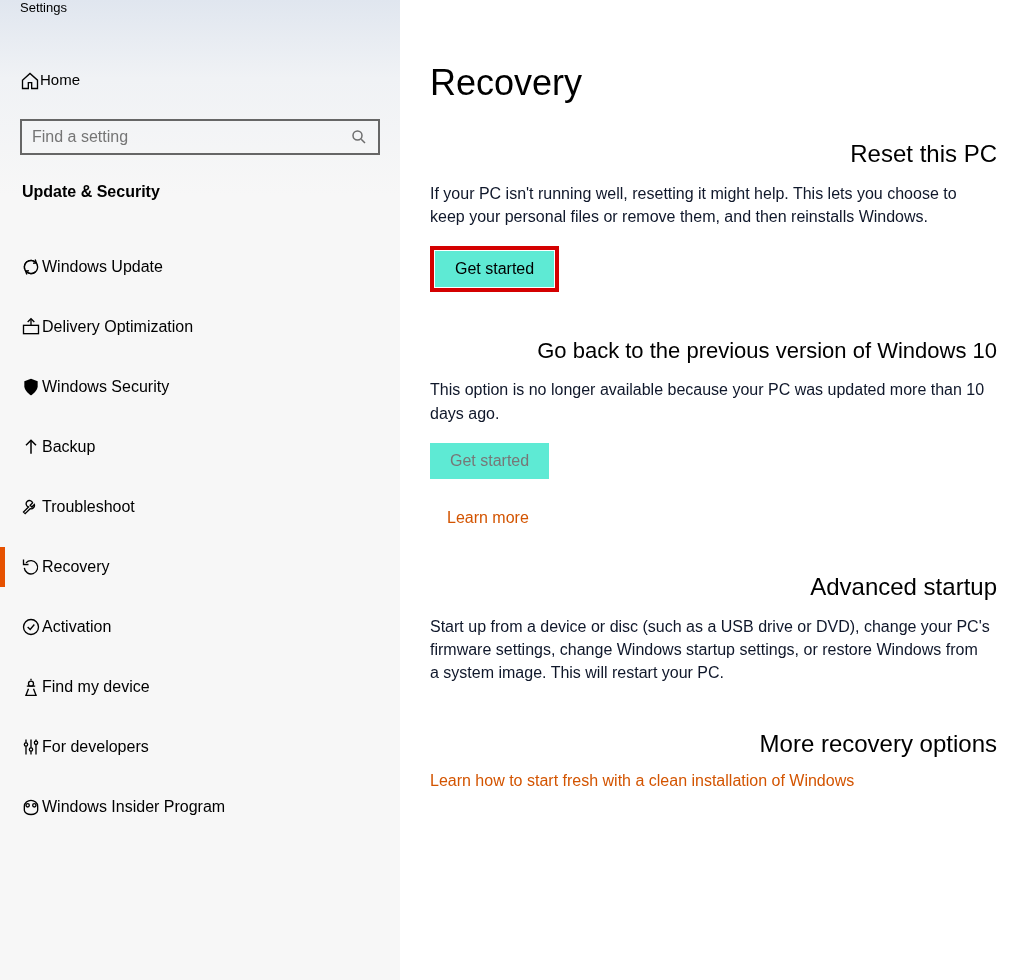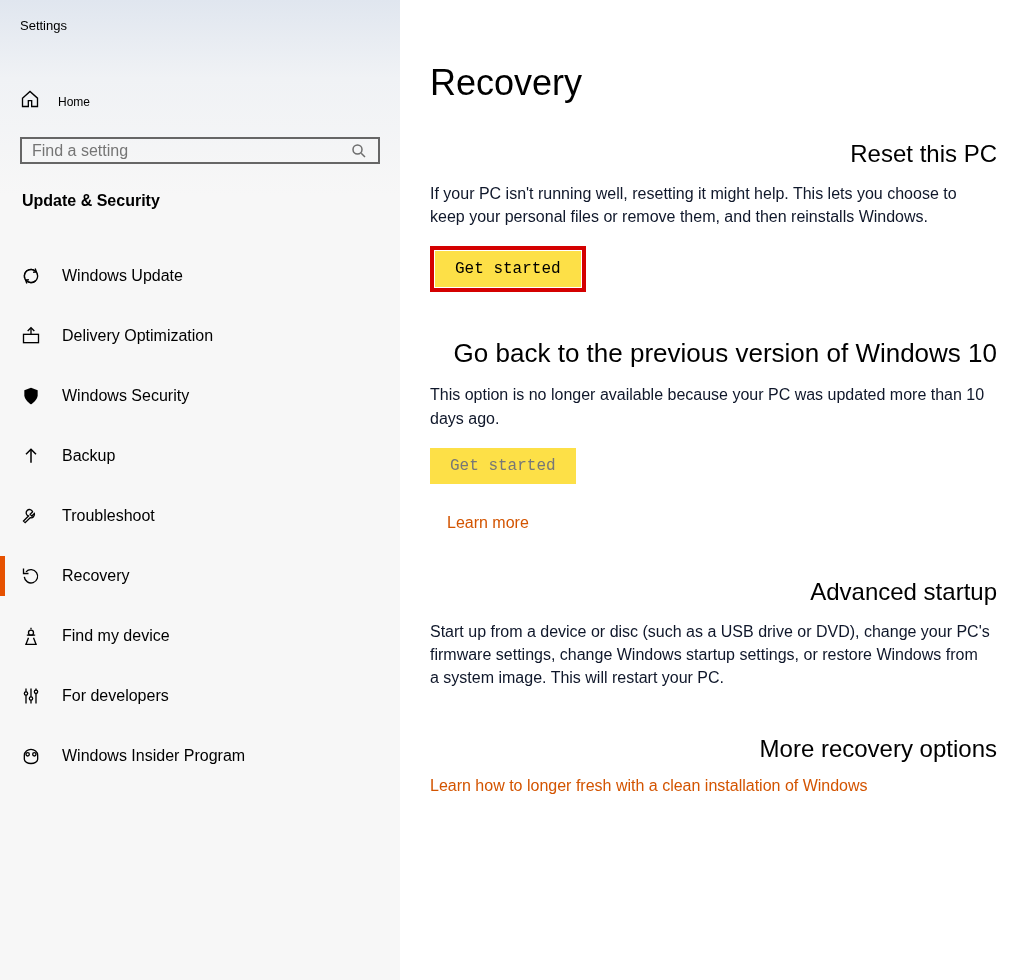--- a/index.html
+++ b/index.html
@@ -10,43 +10,42 @@
       background: #fff;
       width: 1027px;
       height: 980px;
       overflow: hidden;
       display: flex;
     }
     .sidebar {
       width: 400px;
       height: 100%;
       background: linear-gradient(to bottom, #e0e6ef 0%, #f0f2f5 8%, #f7f7f7 20%, #f7f7f7 100%);
-      padding-top: 18px;
+      padding-top: 0;
       display: flex;
       flex-direction: column;
     }
     .app-title {
       font-size: 13px;
       color: #000;
       padding-left: 20px;
       margin-bottom: 48px;
     }
     .home-row {
       display: flex;
-      align-items: flex-end;
-      gap: 18px;
+      align-items: flex-start;
       padding: 8px 20px;
       margin-bottom: 20px;
       cursor: default;
-      font-size: 12px;
+      font-size: 15px;
     }
     .home-row .icon { width: 20px; height: 20px; display: flex; align-items: center; justify-content: center; }
     .search-box {
       margin: 0 20px 28px 20px;
-      height: 27px;
+      height: 36px;
       border: 2px solid #666;
       display: flex;
       align-items: center;
       padding: 0 10px;
       background: transparent;
     }
     .search-box input {
       flex: 1;
       border: none;
       background: transparent;
@@ -59,21 +58,20 @@
     .section-heading {
       font-weight: 700;
       font-size: 16px;
       padding: 0 22px;
       margin-bottom: 36px;
     }
     .nav-list { display: flex; flex-direction: column; }
     .nav-item {
       display: flex;
       align-items: center;
-      gap: 20px;
       height: 60px;
       padding: 0 20px;
       cursor: default;
       position: relative;
       font-size: 16px;
     }
     .nav-item.active::before {
       content: "";
       position: absolute;
       left: 0; top: 10px; bottom: 10px;
@@ -91,35 +89,35 @@
       font-weight: 500;
       margin-bottom: 36px;
     }
     .section { margin-bottom: 46px; }
     .section-title {
       font-size: 24px;
       font-weight: 400;
       margin-bottom: 14px;
       text-align: right;
     }
-    .section-title.smaller { font-size: 26px; }
+    .section-title.smaller { font-size: 22px; }
     .section-desc {
       font-size: 16px;
       color: #0f172a;
       line-height: 1.45;
       max-width: 560px;
       margin-bottom: 18px;
     }
     .btn {
       display: inline-block;
-      background: #fde047;
+      background: #5eead4;
       border: none;
       padding: 9px 20px;
       font-size: 16px;
-      font-family: Liberation Mono, monospace;
+      font-family: Liberation Sans, sans-serif;
       cursor: default;
     }
     .btn.disabled { color: #777; }
     .btn-highlight-wrap {
       display: inline-block;
       border: 4px solid #d40000;
       padding: 1px;
     }
     .link {
       color: #d35400;
@@ -216,20 +214,29 @@
     <div class="nav-item active">
       <span class="icon">
         <svg viewBox="0 0 24 24" width="20" height="20" fill="none" stroke="#000" stroke-width="1.6">
             <path d="M4 13a8 8 0 1 0 2-6"></path>
             <polyline points="3 3 3 9 9 9"></polyline>
           </svg>
       </span>
       <span>Recovery</span>
     </div>
 
+    <div class="nav-item">
+      <span class="icon">
+        <svg viewBox="0 0 24 24" width="20" height="20" fill="none" stroke="#000" stroke-width="1.6">
+            <circle cx="12" cy="12" r="9"></circle>
+            <polyline points="8 12 11 15 16 9"></polyline>
+          </svg>
+      </span>
+      <span>Activation</span>
+    </div>
 
     <div class="nav-item">
       <span class="icon">
         <svg viewBox="0 0 24 24" width="20" height="20" fill="none" stroke="#000" stroke-width="1.6">
             <circle cx="12" cy="8" r="3"></circle>
             <path d="M12 2v2M12 14v0M5 22h14M9 14l-3 8M15 14l3 8M7 11h10"></path>
           </svg>
       </span>
       <span>Find my device</span>
     </div>
@@ -282,15 +289,15 @@
     </div>
   </div>
 
   <div class="section">
     <div class="section-title">Advanced startup</div>
     <div class="section-desc">Start up from a device or disc (such as a USB drive or DVD), change your PC's firmware settings, change Windows startup settings, or restore Windows from a system image. This will restart your PC.</div>
   </div>
 
   <div class="section">
     <div class="section-title">More recovery options</div>
-    <span class="link">Learn how to longer fresh with a clean installation of Windows</span>
+    <span class="link">Learn how to start fresh with a clean installation of Windows</span>
   </div>
 </div>
 
 </body></html>

